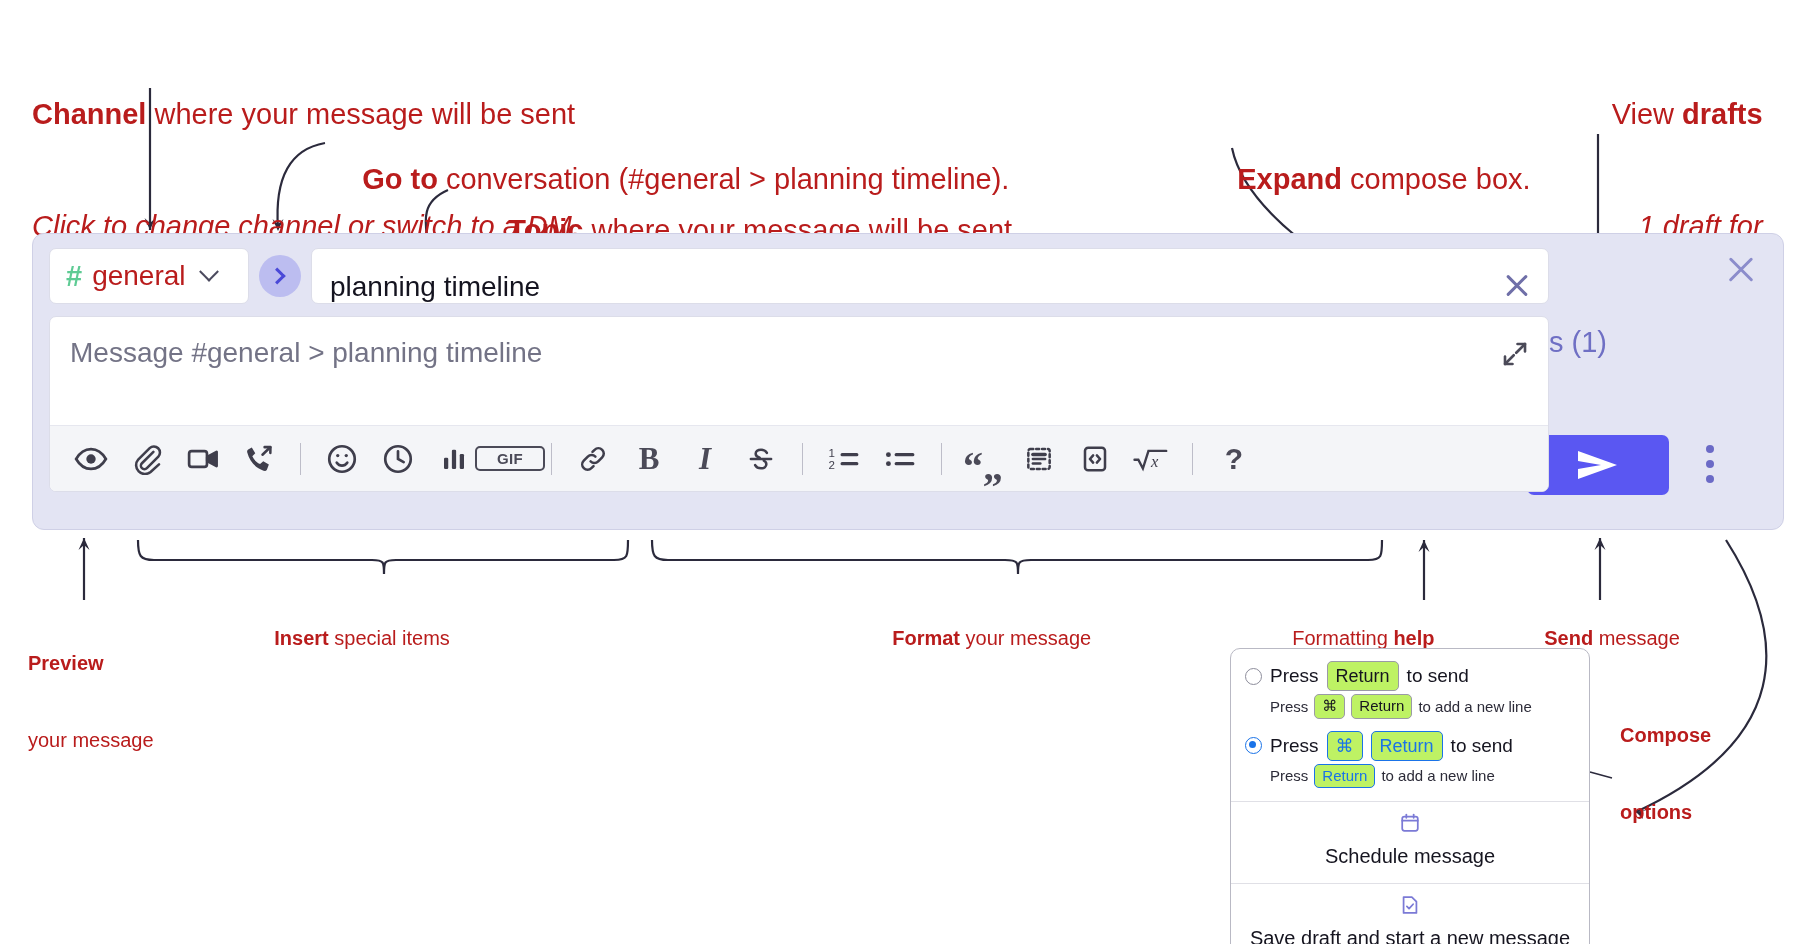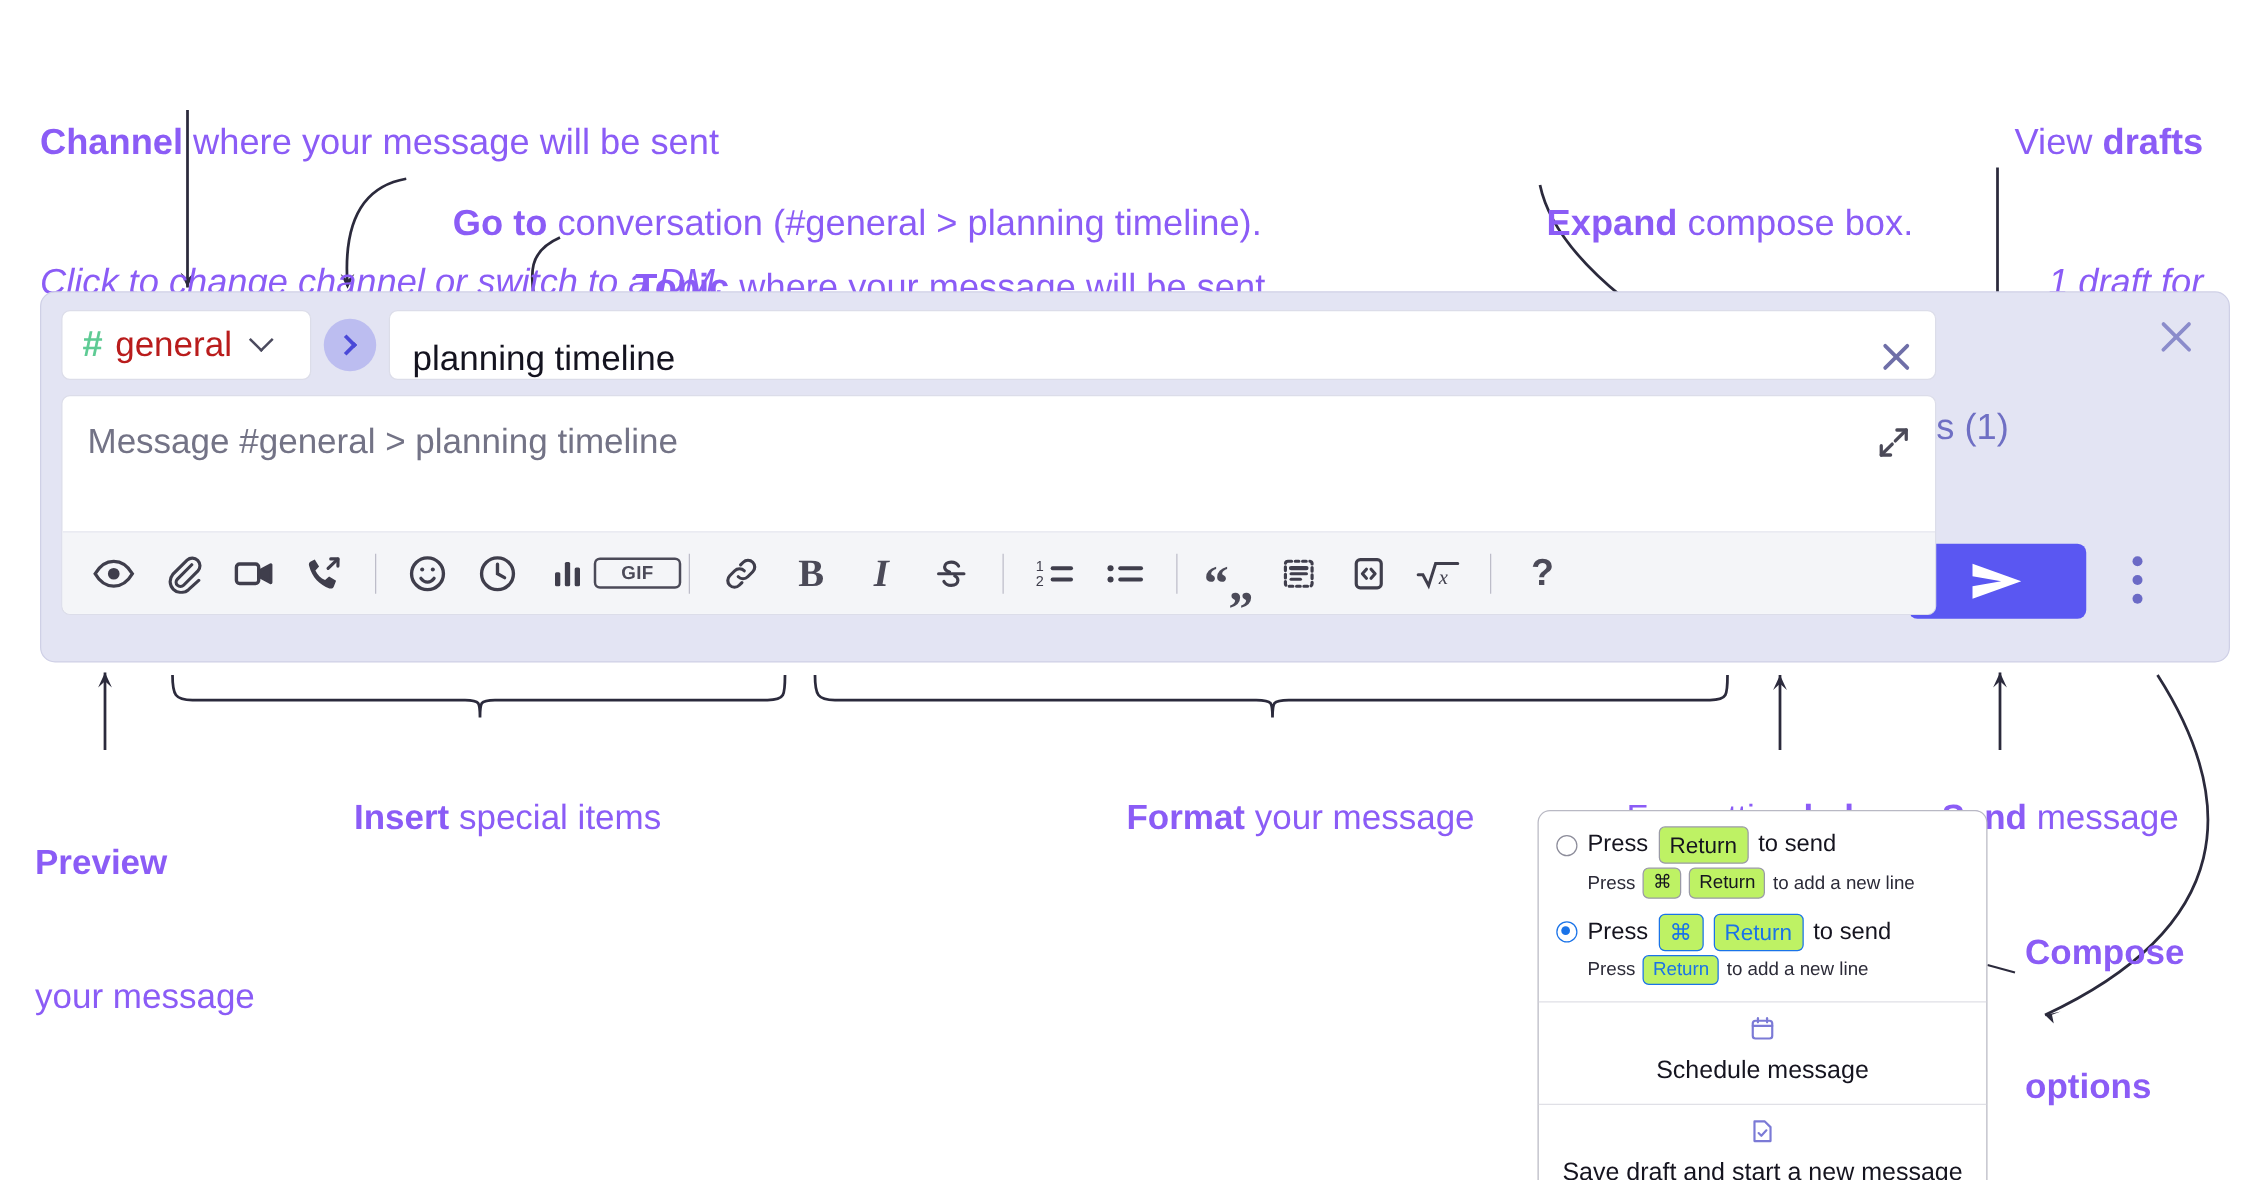--- a/index.html
+++ b/index.html
@@ -14,28 +14,28 @@
     height: 944px;
     background: #ffffff;
     overflow: hidden;
     color: #1d1c2e;
   }
 
   
   .anno {
     position: absolute;
     font-family: "Liberation Sans", sans-serif;
-    color: #8b5cf6;
+    color: #b91c1c;
     line-height: 1.28;
     white-space: pre;
   }
   .anno .b { font-weight: 700; }
   .anno .i { font-style: italic; }
   .anno.lg { font-size: 29px; }
-  .anno.md { font-size: 28px; }
+  .anno.md { font-size: 20px; }
 
   
   #lines {
     position: absolute; left: 0; top: 0;
     width: 1814px; height: 944px;
     pointer-events: none;
   }
 
   
   #compose-panel {

